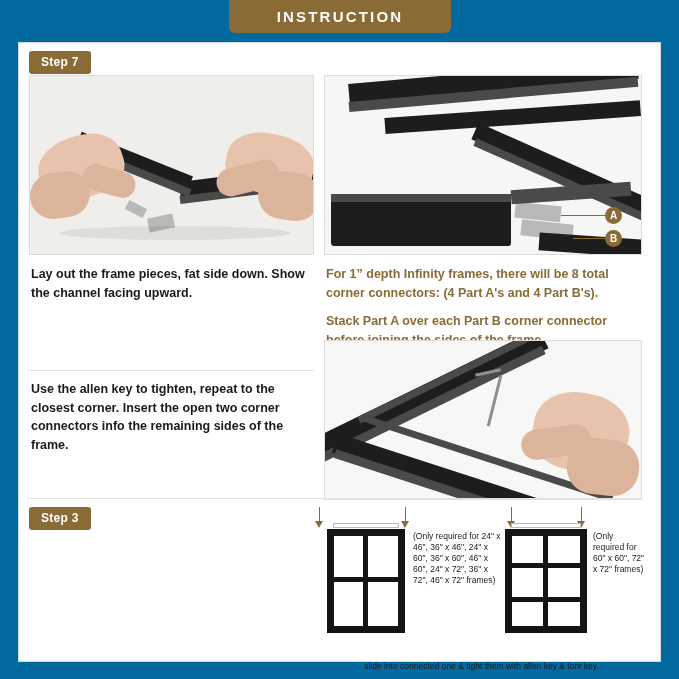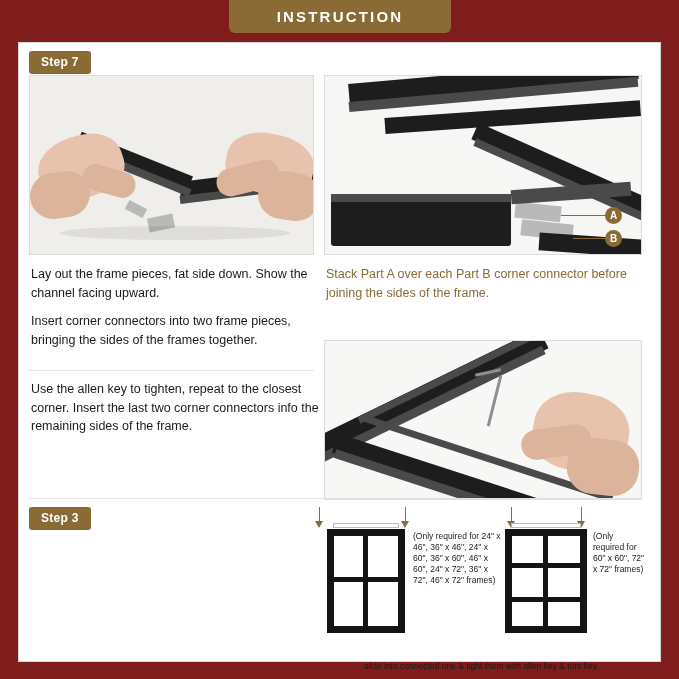--- a/index.html
+++ b/index.html
@@ -5,21 +5,21 @@
   * { box-sizing: border-box; }
   html, body {
     margin: 0; padding: 0;
     width: 679px; height: 679px;
     background: #ffffff;
     font-family: "Liberation Sans", sans-serif;
   }
   .page {
     position: relative;
     width: 679px; height: 679px;
-    background: #7f1d1d;
+    background: #0369a1;
     overflow: hidden;
     padding-left: 43px;
   }
   
   .header-banner {
     position: absolute;
     left: 229px; top: 0px;
     width: 222px; height: 33px;
     background: #8a6b36;
     border-radius: 0 0 6px 6px;
@@ -72,20 +72,21 @@
   .alu-grey { position: absolute; background: #4a4a4a; }
   .alu-silver { position: absolute; background: #b9b9b9; }
   .table-bg { position:absolute; left:0; top:0; right:0; bottom:0; background:#efeeea; }
 
   
   .txt {
     position: absolute;
     font-size: 12.5px;
     line-height: 18.5px;
     color: #1a1a1a;
+    font-weight: bold;
   }
   .txt.brown { color: #8a6b36; }
   .txt p { margin: 0 0 10px 0; }
   .txt p:last-child { margin-bottom: 0; }
 
   #text-left-1  { left: 12px; top: 222px; width: 290px; }
   #text-right-1 { left: 307px; top: 222px; width: 315px; }
   #text-left-2  { left: 12px; top: 337px; width: 290px; }
   #text-left-3  { left: 12px; top: 490px; width: 290px; }
 
@@ -199,31 +200,31 @@
 
       <div class="leader" style="left:236px; top:139px; width:44px;"></div>
       <div class="leader" style="left:248px; top:162px; width:32px;"></div>
 
       <div class="badge" style="left:280px; top:131px;">A</div>
       <div class="badge" style="left:280px; top:154px;">B</div>
     </div>
 
     <div class="txt" id="text-left-1">
       <p>Lay out the frame pieces, fat side down. Show the channel facing upward.</p>
-      <p>Insert corner connectors into two frame pieces, bringing the sides of the frames together.</p>
     </div>
 
     <div class="txt brown" id="text-right-1">
+      <p>For 1” depth Infinity frames, there will be 8 total corner connectors: (4 Part A's and 4 Part B's).</p>
       <p>Stack Part A over each Part B corner connector before joining the sides of the frame.</p>
     </div>
 
     <div class="divider" id="div1"></div>
 
     <div class="txt" id="text-left-2">
-      <p>Use the allen key to tighten, repeat to the closest corner. Insert the last two corner connectors info the remaining sides of the frame.</p>
+      <p>Use the allen key to tighten, repeat to the closest corner. Insert the open two corner connectors info the remaining sides of the frame.</p>
     </div>
 
     <div class="photo" id="photo3">
       <div class="table-bg" style="background:#f7f7f5;"></div>
 
       <div class="alu" style="left:-6px; top:96px; width:250px; height:22px; transform:rotate(-26deg); transform-origin:left center;"></div>
       <div class="alu-grey" style="left:-6px; top:114px; width:250px; height:9px; transform:rotate(-26deg); transform-origin:left center;"></div>
       <div class="alu" style="left:10px; top:92px; width:300px; height:20px; transform:rotate(18deg); transform-origin:left center;"></div>
       <div class="alu-grey" style="left:10px; top:108px; width:300px; height:9px; transform:rotate(18deg); transform-origin:left center;"></div>
 

